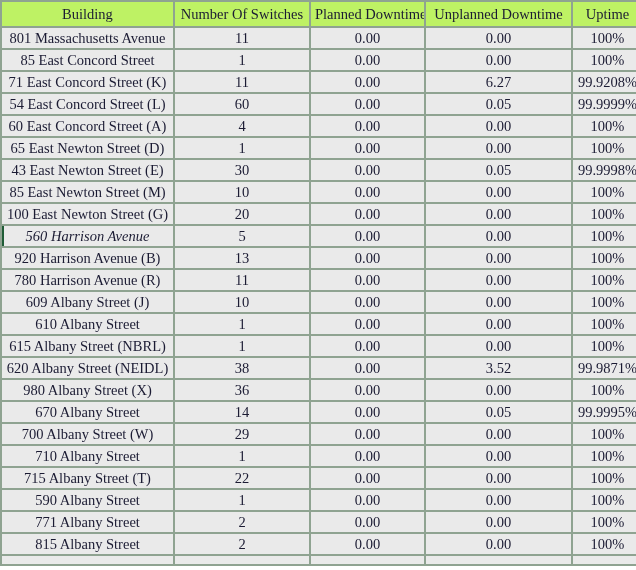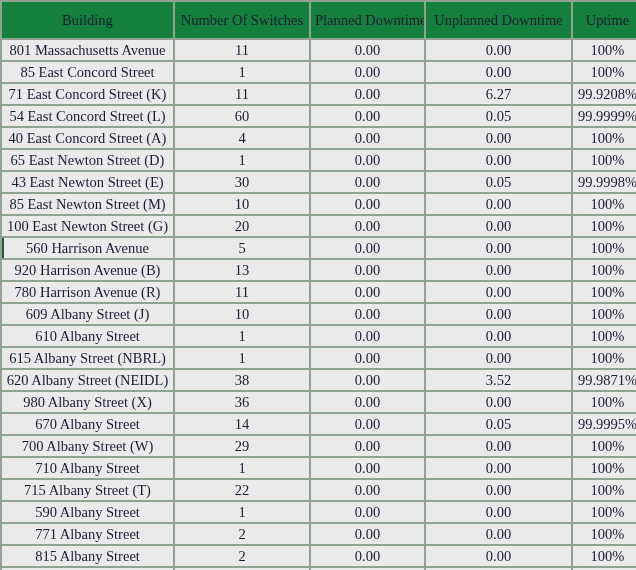--- a/index.html
+++ b/index.html
@@ -49,34 +49,35 @@
     color: #1b1b33;
     text-align: center;
     white-space: nowrap;
     overflow: hidden;
     background: #eaeaea;
     border: 0;
     font-weight: normal;
   }
 
   table.uptime-table thead th {
-    height: 36px;
+    height: 24px;
     line-height: 21px;
-    background: #15803d;
+    background: #bef264;
   }
 
   
   td.tint, th.tint { background: #e7e5ec; }
 
   
   td.alert { background: #eeaa9e; }
 
   
   tr.selected td.building-cell {
     box-shadow: inset 2px 0 0 0 #1f5c36;
+    font-style: italic;
   }
 
   
   tr.clipped td { height: 8px; line-height: 8px; }
 </style>
 </head>
 <body>
 
 <div id="uptime-table-wrap">
   <table class="uptime-table">
@@ -119,21 +120,21 @@
           <td class="alert">99.9208%</td>
         </tr>
         <tr>
           <td class="building-cell">54 East Concord Street (L)</td>
           <td>60</td>
           <td class="tint">0.00</td>
           <td class="alert">0.05</td>
           <td class="alert">99.9999%</td>
         </tr>
         <tr>
-          <td class="building-cell">40 East Concord Street (A)</td>
+          <td class="building-cell">60 East Concord Street (A)</td>
           <td>4</td>
           <td>0.00</td>
           <td>0.00</td>
           <td>100%</td>
         </tr>
         <tr>
           <td class="building-cell">65 East Newton Street (D)</td>
           <td>1</td>
           <td>0.00</td>
           <td>0.00</td>

